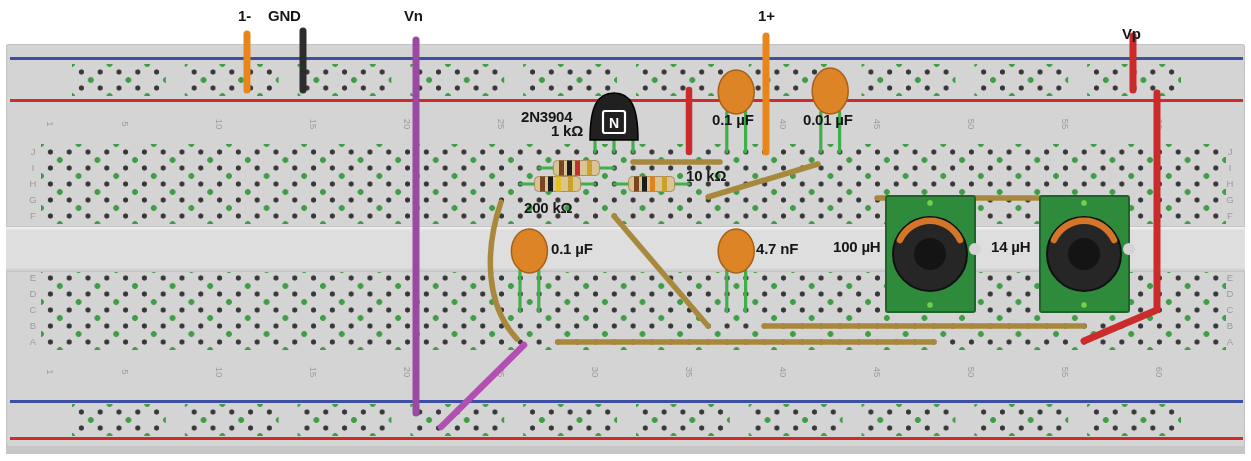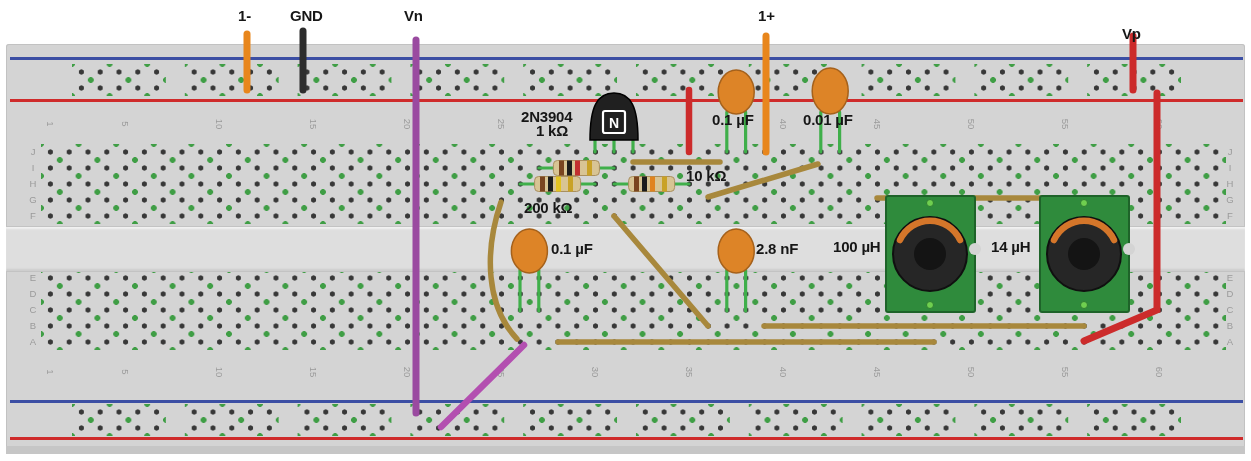--- a/index.html
+++ b/index.html
@@ -193,29 +193,29 @@
       <line class="lead" x1="595" y1="136" x2="595" y2="152"></line>
       <line class="lead" x1="614" y1="136" x2="614" y2="152"></line>
       <line class="lead" x1="633" y1="136" x2="633" y2="152"></line>
       <path d="M590,140 C590,107 597,93 614,93 C631,93 638,107 638,140 Z" fill="#202020" stroke="#000000" stroke-width="1.5"></path>
       <rect x="603" y="111" width="22" height="22" rx="2" fill="none" stroke="#ffffff" stroke-width="2.2"></rect>
       <text x="614" y="128" text-anchor="middle" fill="#ffffff" font-family="Liberation Sans, sans-serif" font-size="14" font-weight="bold">N</text>
     </g>
   </svg>
 
   <div class="lbl" style="left:238px;top:7px">1-</div>
-  <div class="lbl" style="left:290px;top:7px">GND</div>
+  <div class="lbl" style="left:268px;top:7px">GND</div>
   <div class="lbl" style="left:404px;top:7px">Vn</div>
   <div class="lbl" style="left:758px;top:7px">1+</div>
   <div class="lbl" style="left:1122px;top:25px">Vp</div>
 
   <div class="lbl" style="left:521px;top:108px">2N3904</div>
-  <div class="lbl" style="left:536px;top:122px">1 kΩ</div>
+  <div class="lbl" style="left:551px;top:122px">1 kΩ</div>
   <div class="lbl" style="left:686px;top:167px">10 kΩ</div>
   <div class="lbl" style="left:524px;top:199px">200 kΩ</div>
   <div class="lbl" style="left:712px;top:111px">0.1 µF</div>
   <div class="lbl" style="left:803px;top:111px">0.01 µF</div>
   <div class="lbl" style="left:551px;top:240px">0.1 µF</div>
-  <div class="lbl" style="left:756px;top:240px">2.8 nF</div>
+  <div class="lbl" style="left:756px;top:240px">4.7 nF</div>
   <div class="lbl" style="left:833px;top:238px">100 µH</div>
   <div class="lbl" style="left:991px;top:238px">14 µH</div>
 
 </div>
 
 </body></html>

